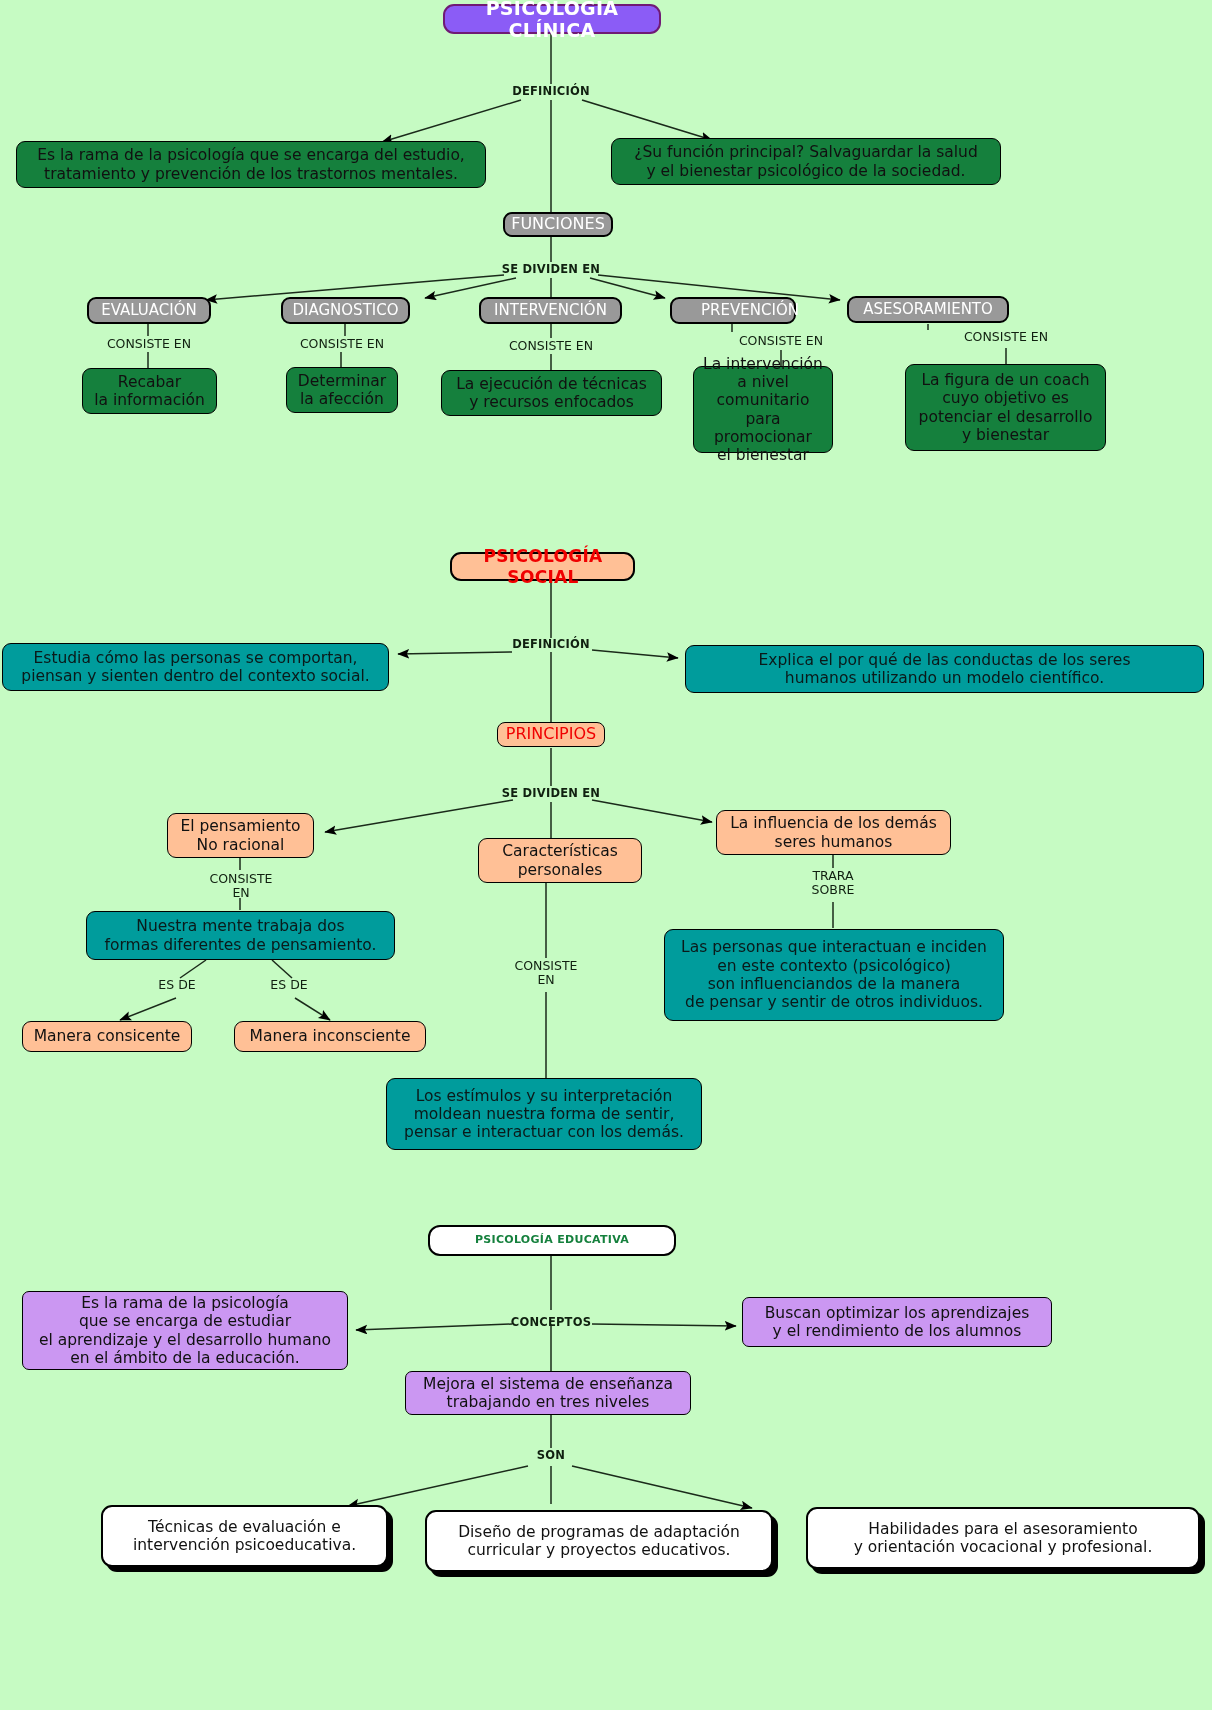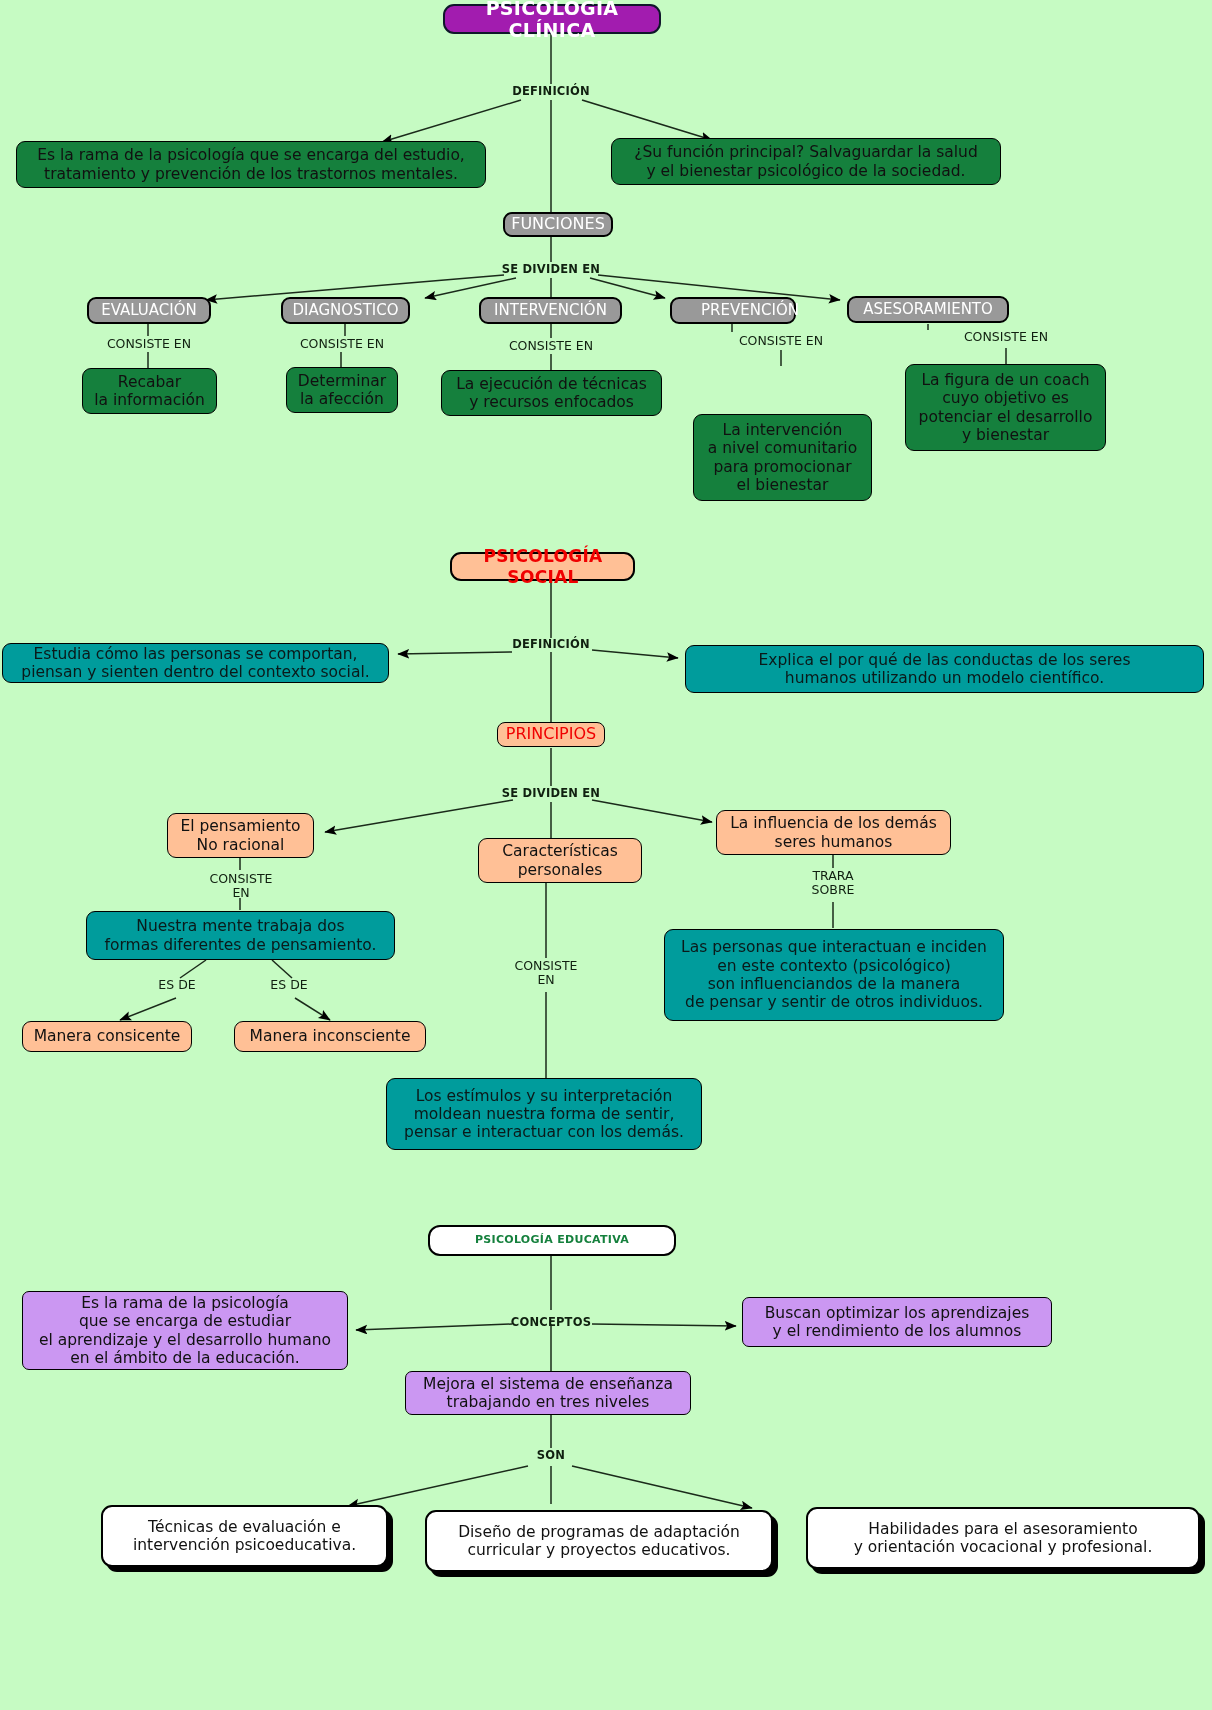--- a/index.html
+++ b/index.html
@@ -19,22 +19,22 @@
     text-align:center;
     line-height:1.18;
     border:1.5px solid #000;
     border-radius:9px;
     padding:3px 8px;
     white-space:pre-line;
   }
 
   
   .title-gray{
-    background:#a21caf;color:#ffffff;font-weight:bold;font-size:19px;
-    border:2px solid #0f172a;border-radius:11px;letter-spacing:.3px;
+    background:#8b5cf6;color:#ffffff;font-weight:bold;font-size:19px;
+    border:2px solid #701a75;border-radius:11px;letter-spacing:.3px;
   }
   .cap-gray{
     background:#999999;color:#ffffff;font-weight:normal;font-size:16px;
     border:2px solid #000;border-radius:9px;
   }
   .cap-gray.sm{font-size:15px;}
   .plain{
     background:#15803d;color:#111;font-size:15.5px;
     border:1.5px solid #000;border-radius:9px;
   }
@@ -172,37 +172,37 @@
   <div class="node plain" style="left:286px;top:367px;width:112px;height:46px;">Determinar
 la afección</div>
 
   <div class="node cap-gray sm" style="left:479px;top:297px;width:143px;height:27px;">INTERVENCIÓN</div>
   <div class="lbl reg" style="left:482px;top:339px;width:138px;">CONSISTE EN</div>
   <div class="node plain" style="left:441px;top:370px;width:221px;height:46px;">La ejecución de técnicas
 y recursos enfocados</div>
 
   <div class="node cap-gray sm" style="left:670px;top:297px;width:126px;height:27px;padding-left:42px;">PREVENCIÓN</div>
   <div class="lbl reg" style="left:712px;top:334px;width:138px;">CONSISTE EN</div>
-  <div class="node plain" style="left:693px;top:366px;width:179px;height:87px;margin-top:48px;">La intervención
+  <div class="node plain" style="left:693px;top:366px;width:140px;height:87px;">La intervención
 a nivel comunitario
 para promocionar
 el bienestar</div>
 
   <div class="node cap-gray sm" style="left:847px;top:296px;width:162px;height:27px;">ASESORAMIENTO</div>
   <div class="lbl reg" style="left:937px;top:330px;width:138px;">CONSISTE EN</div>
   <div class="node plain" style="left:905px;top:364px;width:201px;height:87px;">La figura de un coach
 cuyo objetivo es
 potenciar el desarrollo
 y bienestar</div>
 
   <div class="node title-peach" style="left:450px;top:552px;width:185px;height:29px;padding-left:9px;">PSICOLOGÍA SOCIAL</div>
 
   <div class="lbl bold" style="left:481px;top:638px;width:140px;">DEFINICIÓN</div>
 
-  <div class="node teal" style="left:2px;top:643px;width:387px;height:40px;">Estudia cómo las personas se comportan,
+  <div class="node teal" style="left:2px;top:643px;width:387px;height:48px;">Estudia cómo las personas se comportan,
 piensan y sienten dentro del contexto social.</div>
 
   <div class="node teal" style="left:685px;top:645px;width:519px;height:48px;">Explica el por qué de las conductas de los seres
 humanos utilizando un modelo científico.</div>
 
   <div class="node cap-peach" style="left:497px;top:722px;width:108px;height:25px;">PRINCIPIOS</div>
 
   <div class="lbl bold" style="left:481px;top:787px;width:140px;">SE DIVIDEN EN</div>
 
   <div class="node peach" style="left:167px;top:813px;width:147px;height:45px;">El pensamiento

